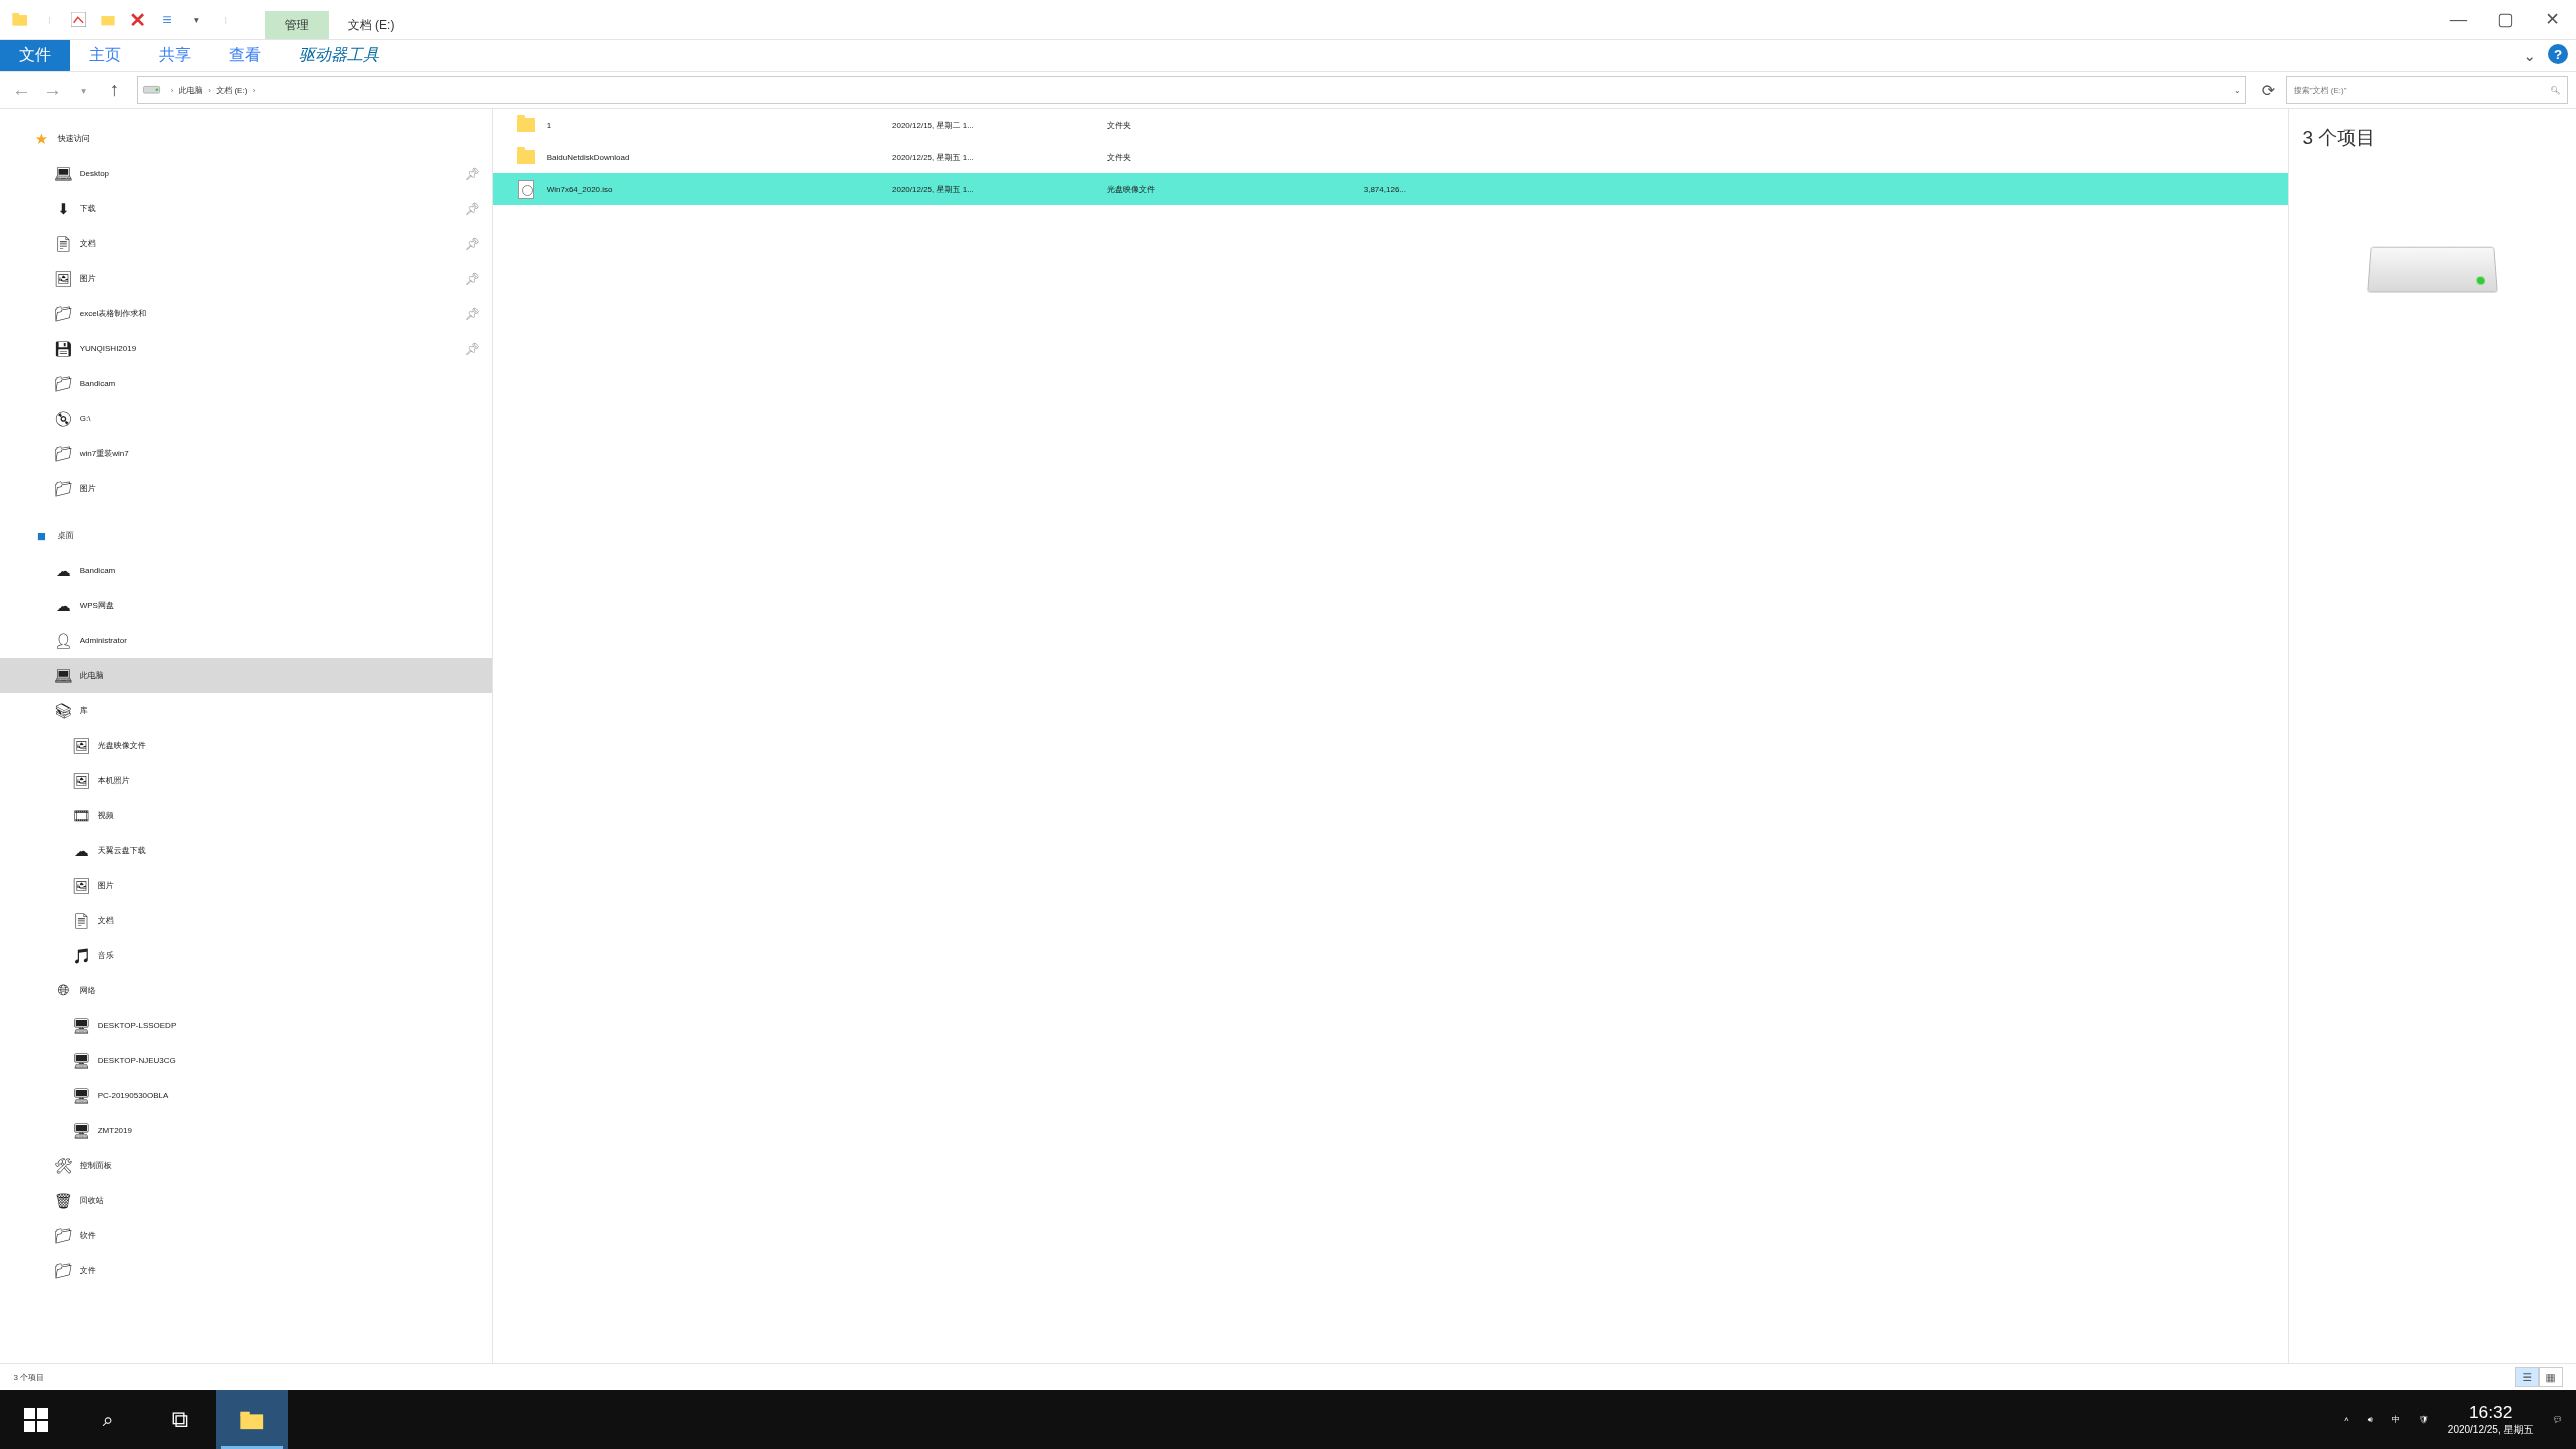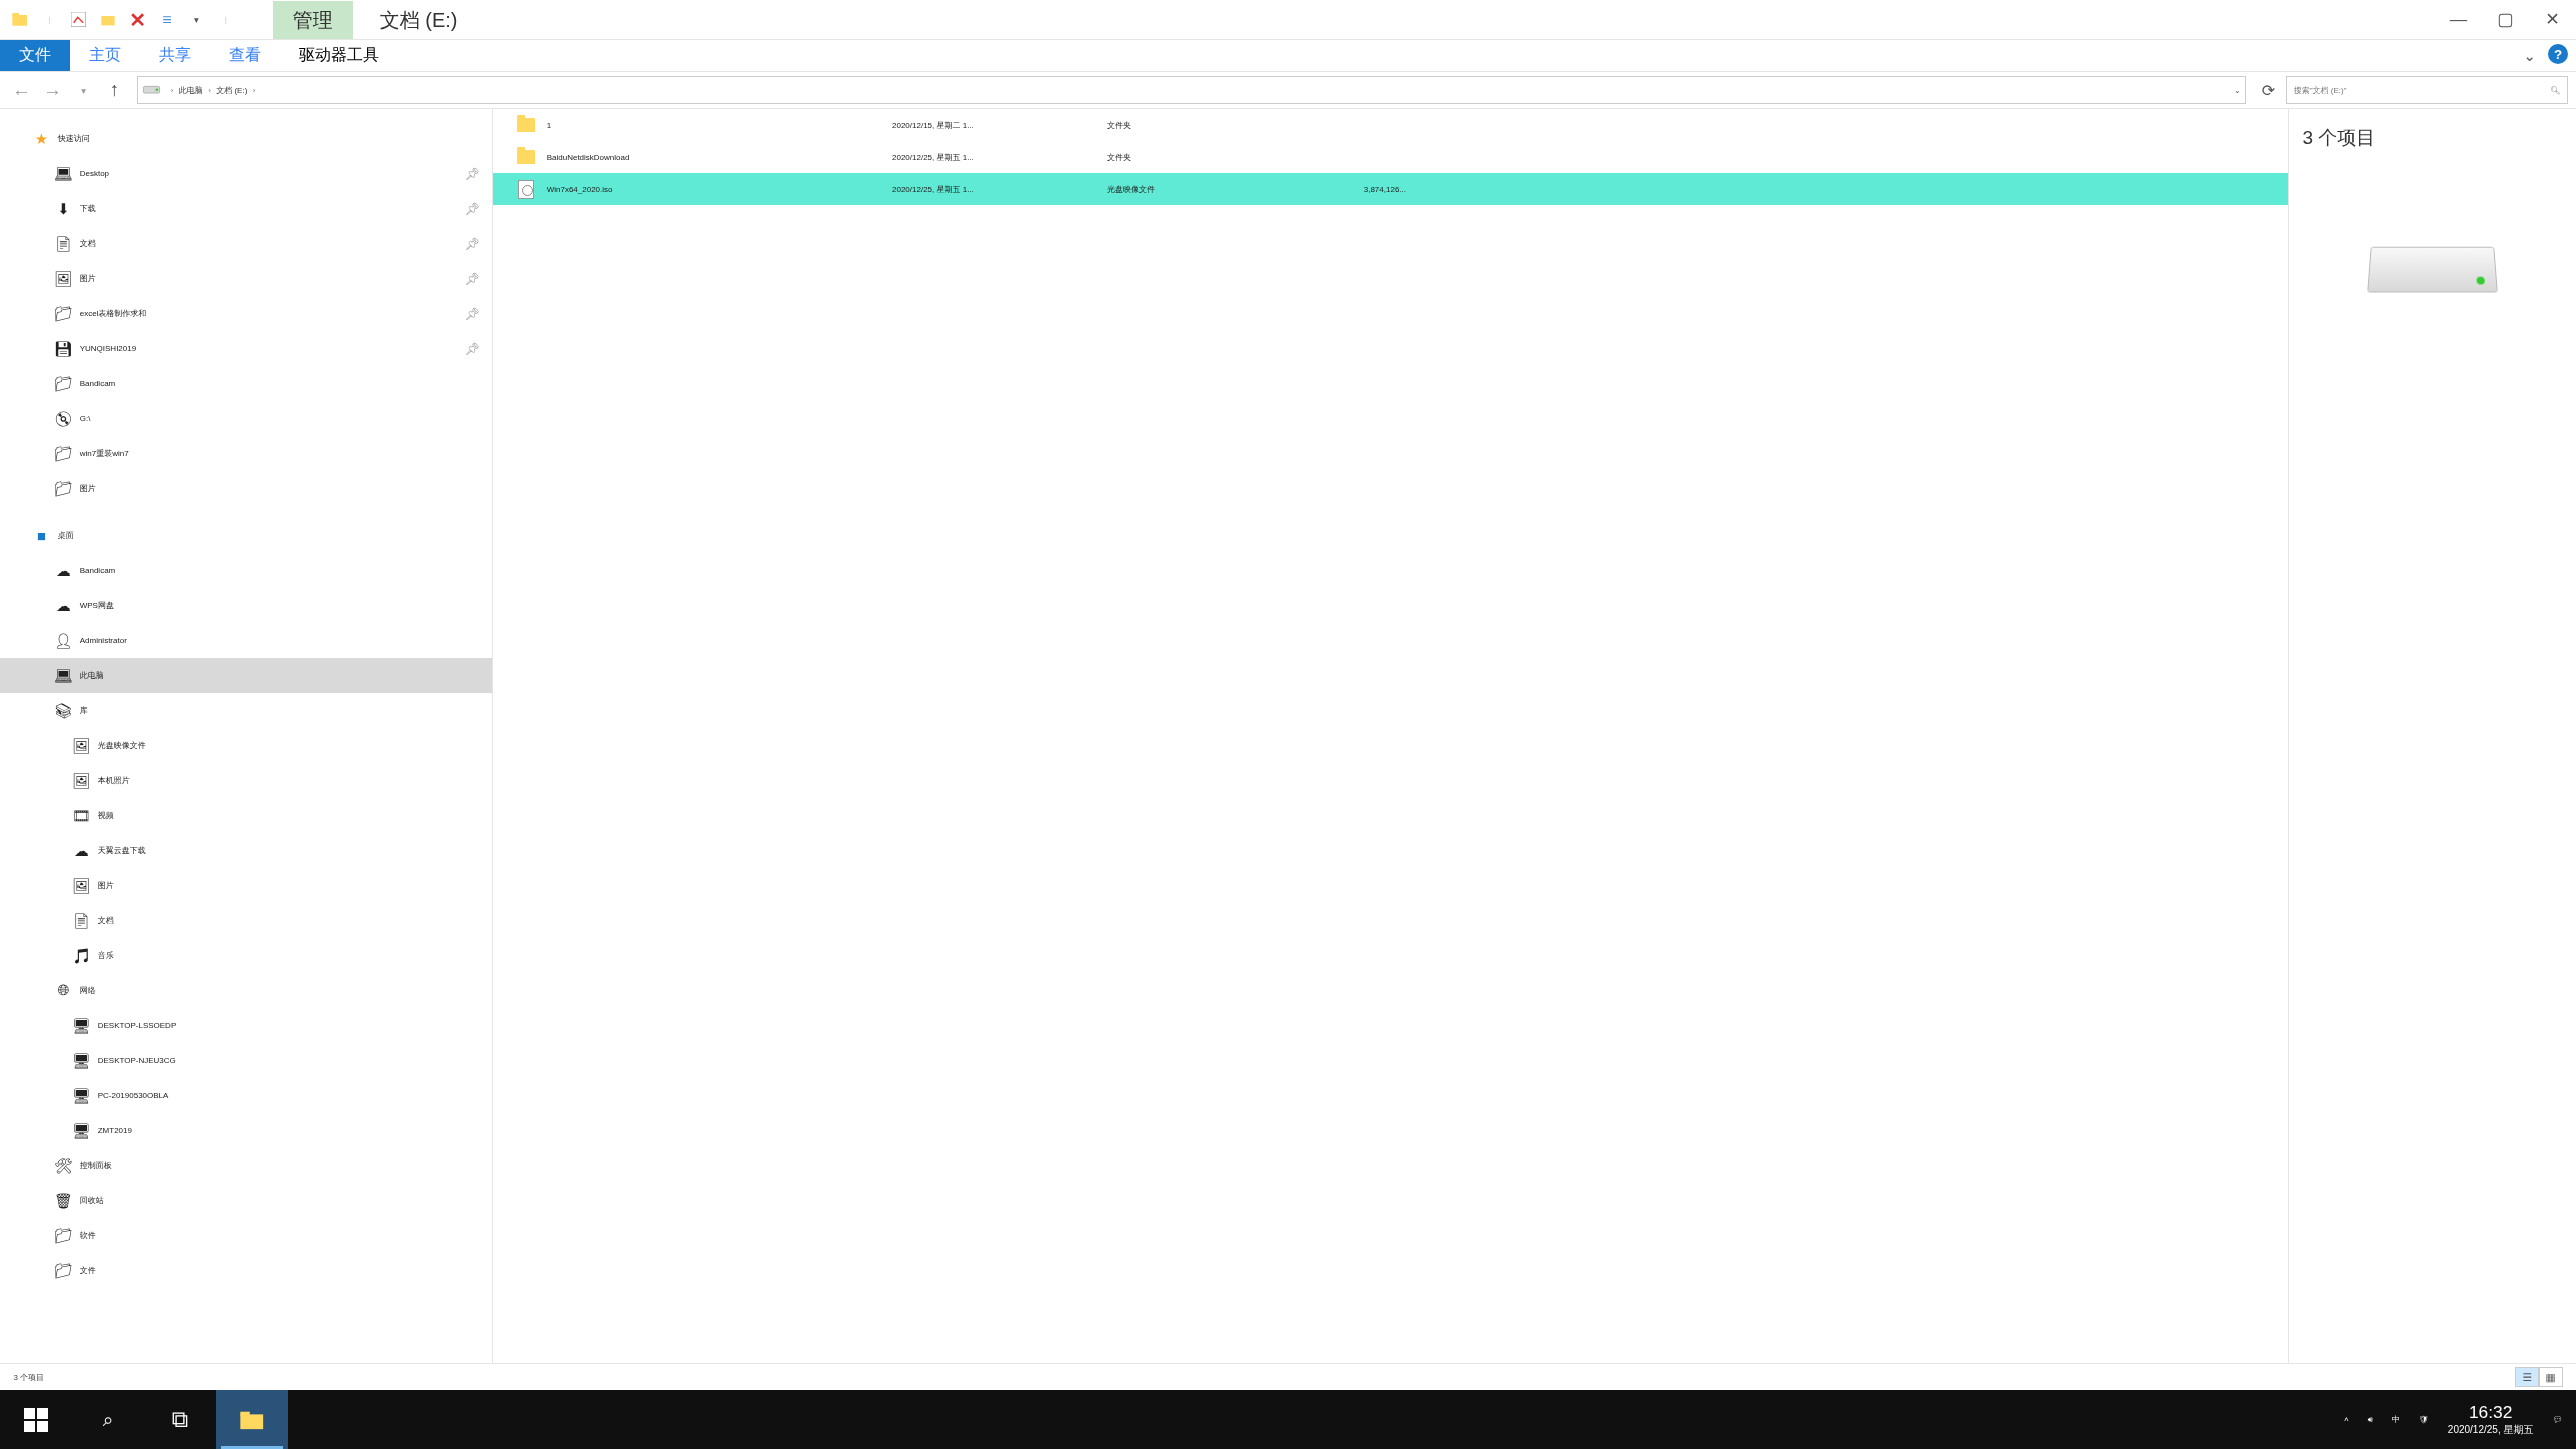--- a/index.html
+++ b/index.html
@@ -2,29 +2,29 @@
 <html><head>
 <meta charset="utf-8">
 <style>
 * { margin:0; padding:0; box-sizing:border-box; font-family:"Microsoft YaHei","Segoe UI",Arial,sans-serif; font-size:8px; user-select:none; }
 html,body { width:2576px; height:1449px; background:#fff; overflow:hidden; position:relative; }
 .window { width:2576px; height:1390px; background:#fff; display:flex; flex-direction:column; }
 .titlebar { height:40px; display:flex; align-items:center; background:#fff; border-bottom:0.7px solid #e5e5e5; }
 .qat { display:flex; align-items:center; gap:5.4px; padding-left:8px; }
 .qat-btn { width:24px; height:24px; display:flex; align-items:center; justify-content:center; }
 .title-tabs { display:flex; margin-left:27px; height:100%; align-items:flex-end; }
-.title-tab { padding:5.4px 20px; font-size:20px;margin-left:8px; }
+.title-tab { padding:5.4px 20px; font-size:12px; }
 .title-tab.context { background:#c8e6c9; color:#333; }
 .title-tab.loc { color:#333; padding-left:19px; }
 .win-controls { margin-left:auto; display:flex; }
 .win-btn { width:47px; height:34px; display:flex; align-items:center; justify-content:center; font-size:17.4px; color:#555; }
 .ribbon-tabs { height:32px; display:flex; align-items:stretch; background:#fff; border-bottom:0.7px solid #e5e5e5; position:relative; }
 .r-tab { padding:0 19px; display:flex; align-items:center; font-size:16px; color:#3b82f6; }
 .r-tab.file { background:#1979ca; color:#fff; }
-.r-tab.ctx { color:#000000; }
+.r-tab.ctx { color:#0369a1;font-style:italic; }
 .ribbon-expand { position:absolute; right:40px; top:6.7px; font-size:14.8px; color:#555; }
 .ribbon-help { position:absolute; right:8px; top:4px; width:20px; height:20px; border-radius:50%; background:#1979ca; color:#fff; display:flex; align-items:center; justify-content:center; font-size:13.4px; font-weight:bold; }
 .navbar { height:37px; display:flex; align-items:center; padding:0 8px; gap:4px; border-bottom:0.7px solid #e5e5e5; }
 .nav-btn { width:27px; height:27px; display:flex; align-items:center; justify-content:center; font-size:19px; color:#999; }
 .nav-btn.enabled { color:#555; }
 .breadcrumb { flex:1; display:flex; align-items:center; height:28px; border:0.7px solid #ccc; margin:0 5.4px; padding:0 4px; gap:2.7px; color:#333; font-size:16px; }
 .bc-icon { width:19px; height:19px; margin-right:4px; }
 .bc-sep { color:#777; padding:0 2.7px; }
 .bc-chev { margin-left:auto; color:#555; }
 .refresh-btn { width:27px; height:27px; display:flex; align-items:center; justify-content:center; color:#555; font-size:16px; }

